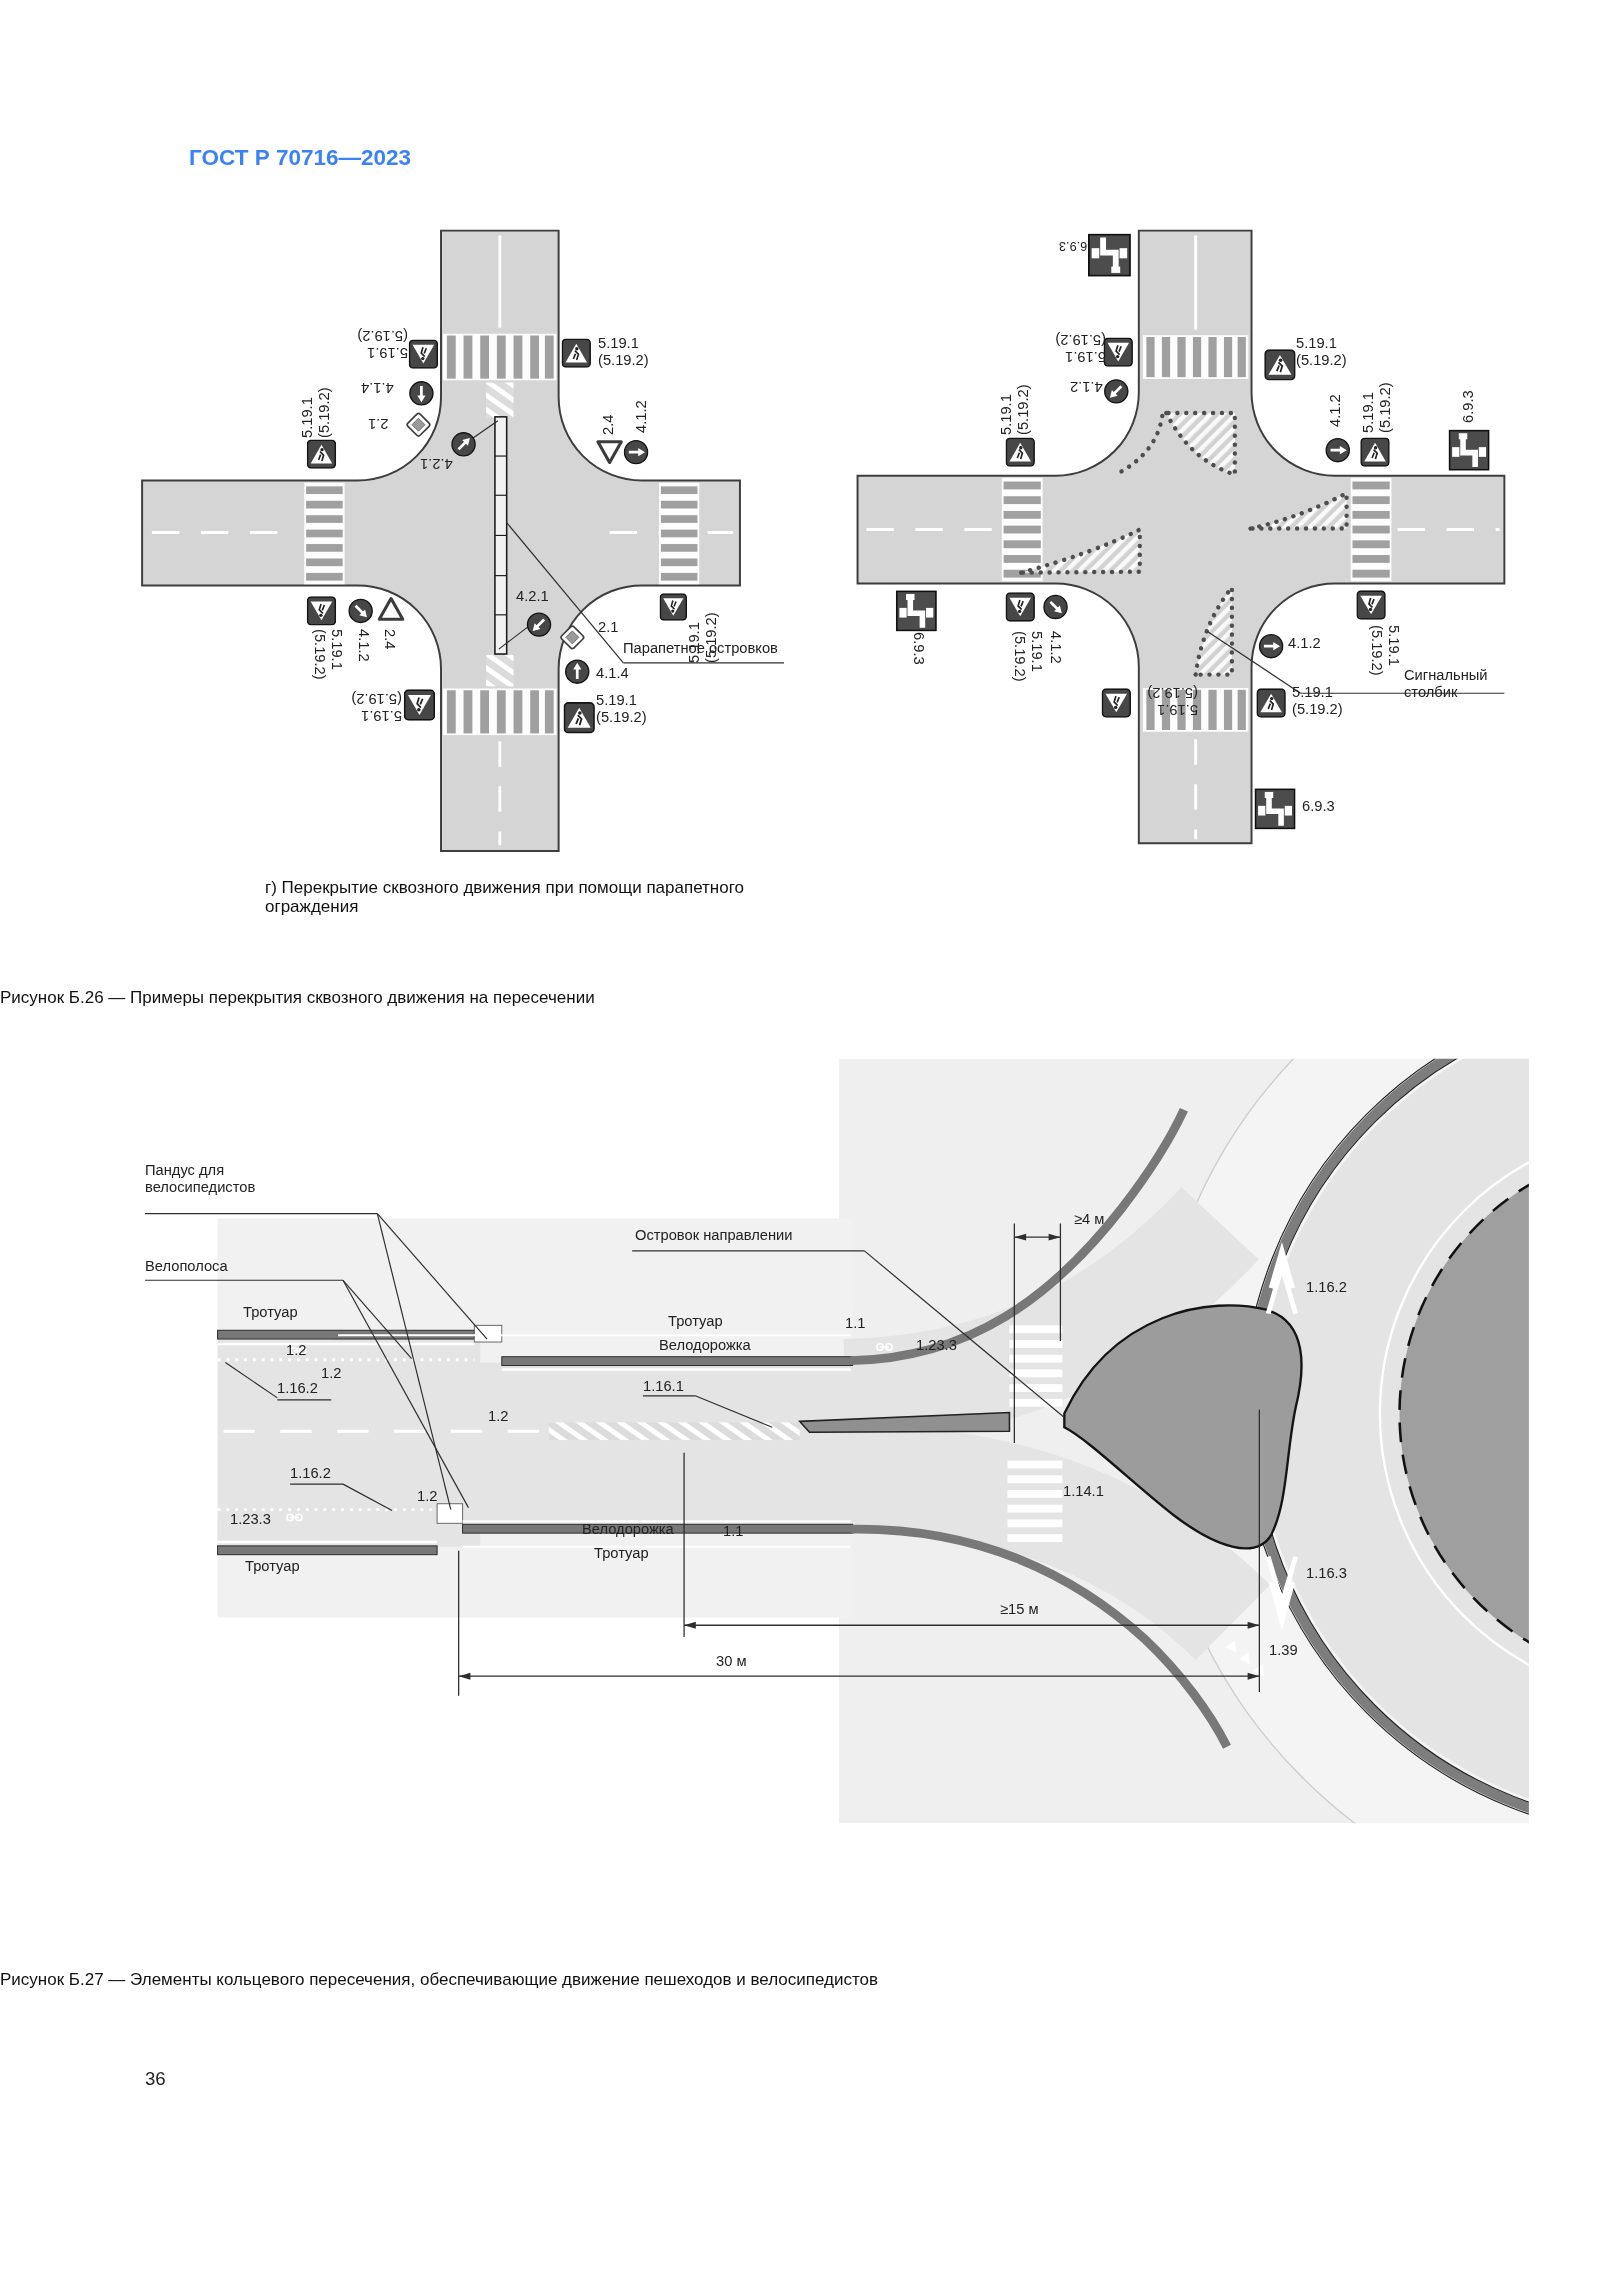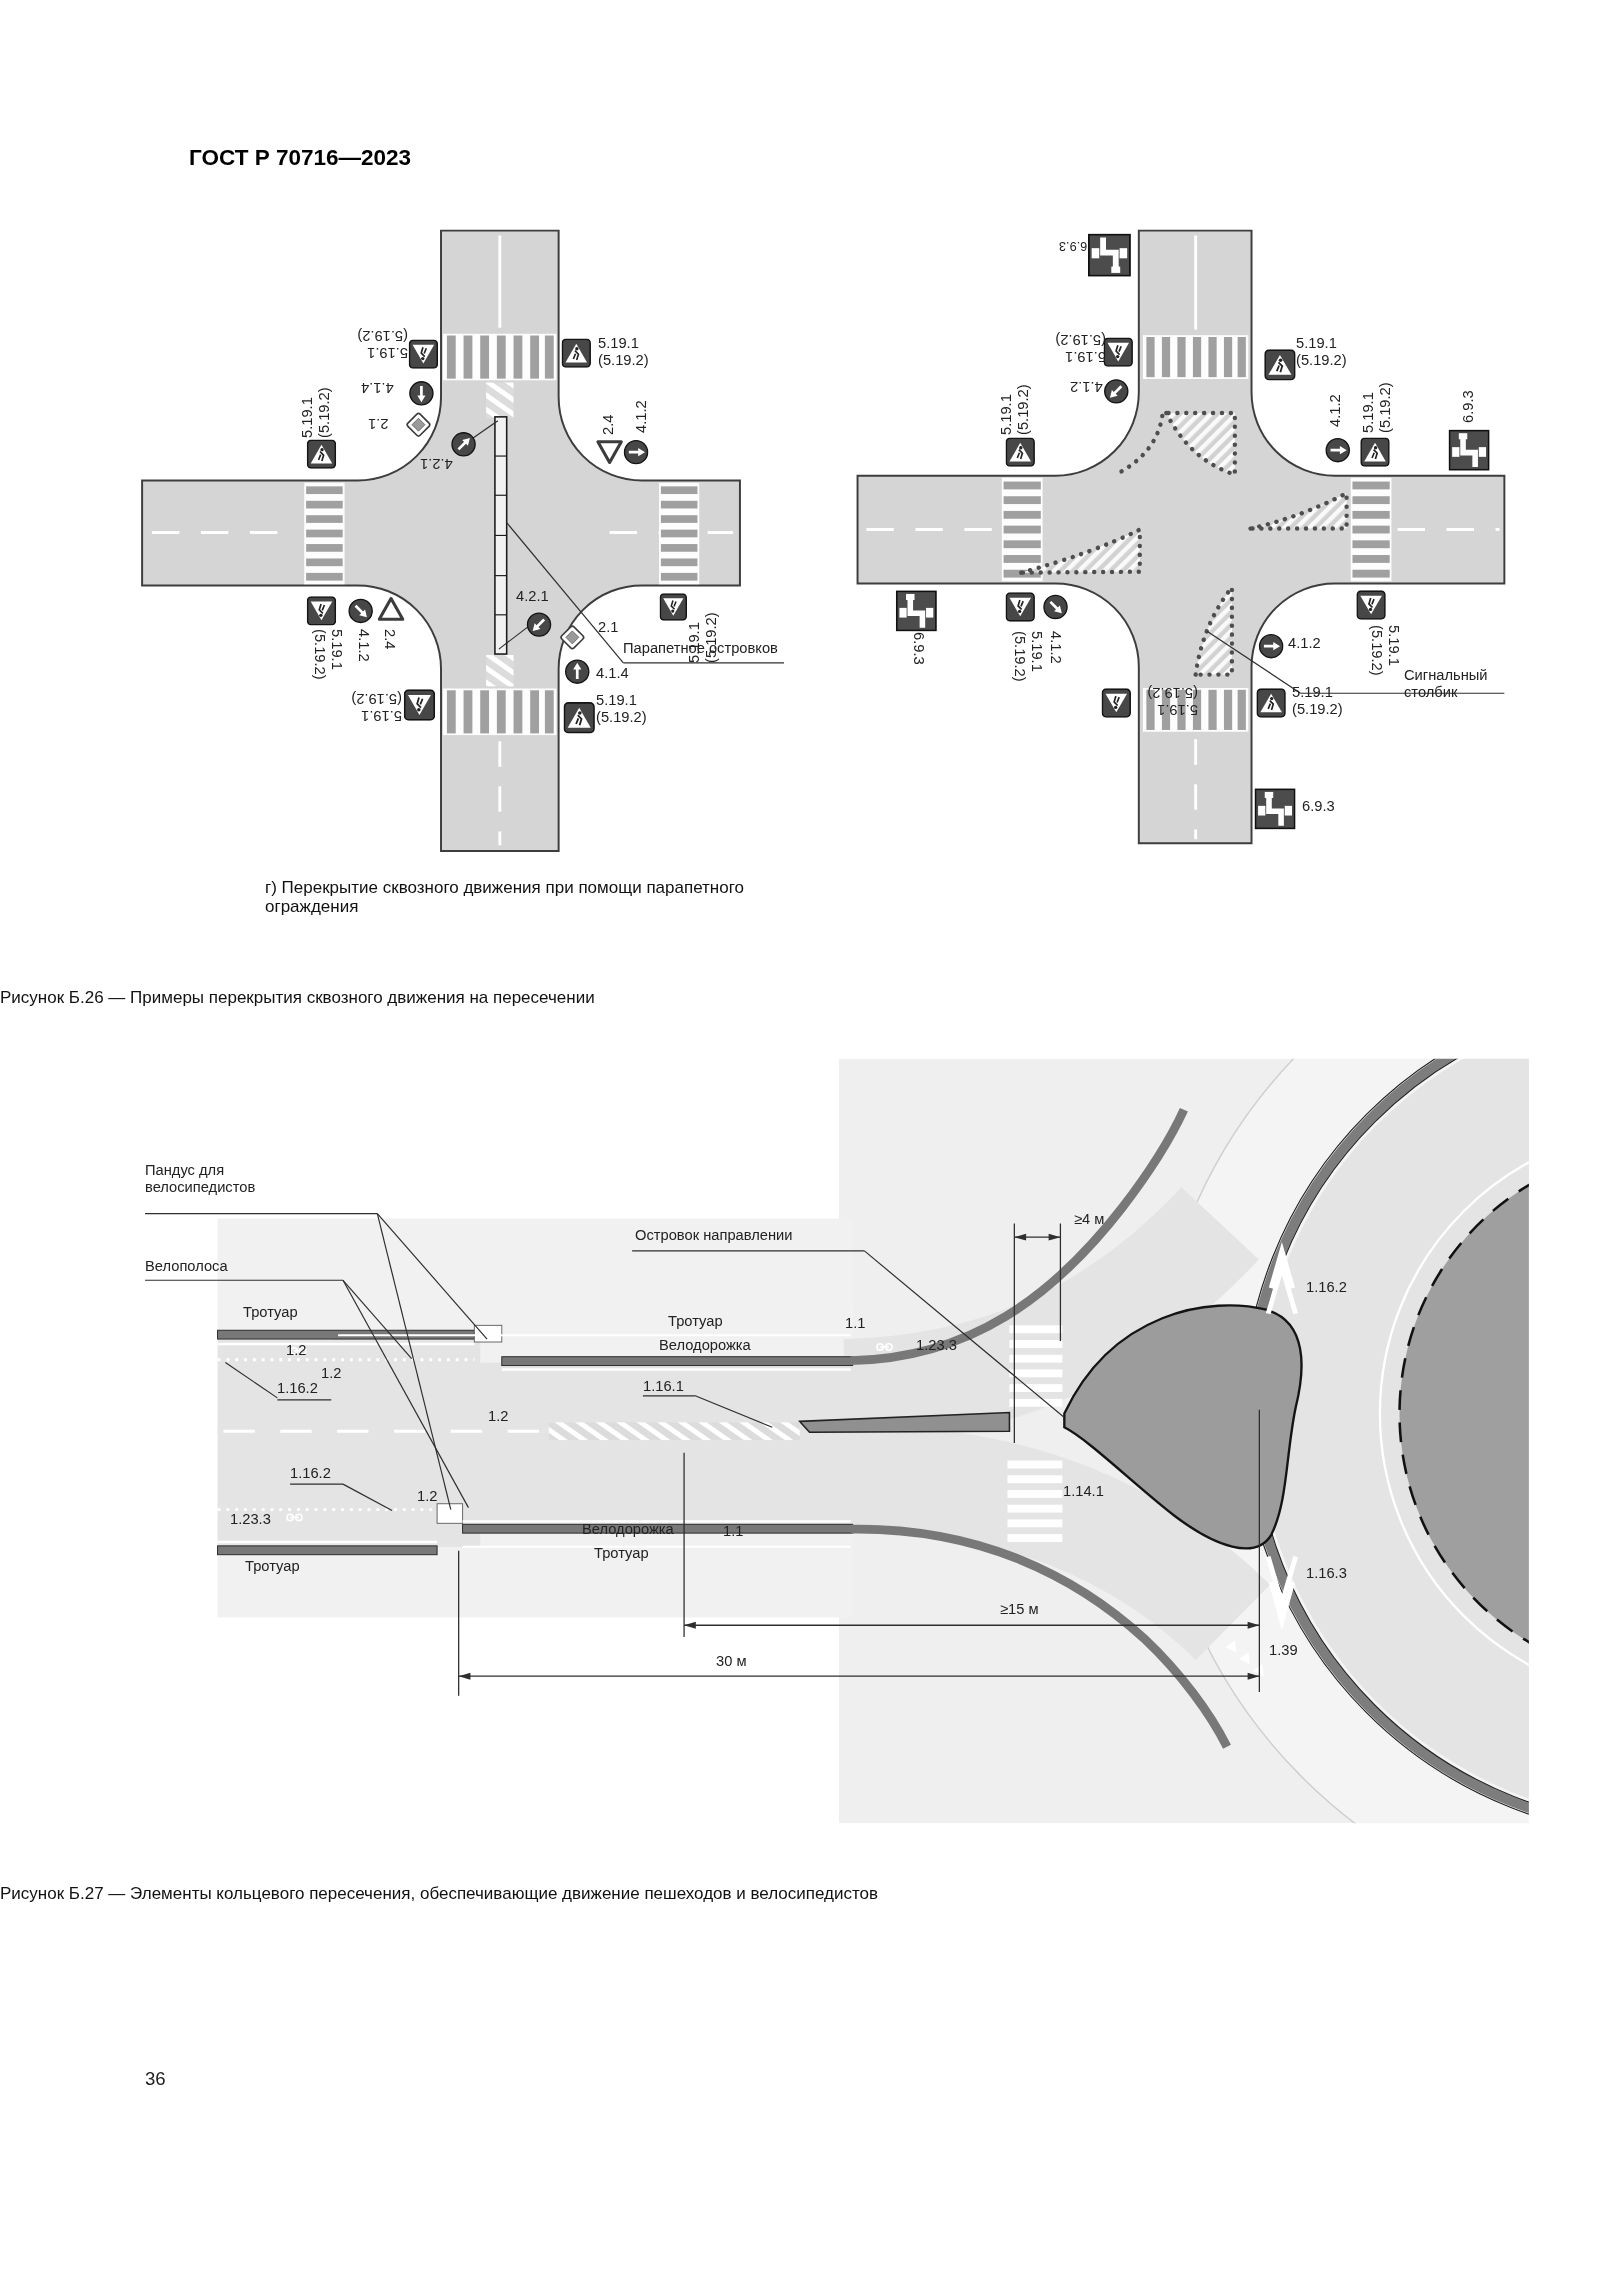--- a/index.html
+++ b/index.html
@@ -8,21 +8,21 @@
   .lbl{position:absolute;font-size:14.7px;line-height:1.14;white-space:nowrap;color:#222;}
   .w66{width:65px;white-space:normal;}
   .w70{width:69px;white-space:normal;}
   .w110{width:110px;white-space:normal;}
   .w140{width:139px;white-space:normal;}
   .r180{transform:rotate(180deg);}
   .v{transform:rotate(-90deg);transform-origin:0 0;}
   .v90{transform:rotate(90deg);transform-origin:0 0;}
   .cap{font-size:17px;color:#111;}
   .center{white-space:normal;}
-  .hdr{position:absolute;left:189px;top:145px;font-size:22.5px;font-weight:bold;color:#000000;}
+  .hdr{position:absolute;left:189px;top:145px;font-size:22.5px;font-weight:bold;color:#3b82f6;}
   .pagenum{position:absolute;left:145px;top:2068px;font-size:18.6px;color:#222;}
   svg.layer{position:absolute;left:0;top:0;}
 </style>
 </head>
 <body>
 
 <div id="page">
 
 <svg class="layer" width="1621" height="2293" viewBox="0 0 1654 2339">
  <defs>
@@ -366,16 +366,16 @@
 <div class="lbl" style="left:594px;top:1545px">Тротуар</div>
 <div class="lbl" style="left:723px;top:1523px">1.1</div>
 <div class="lbl" style="left:1074px;top:1211px">≥4 м</div>
 <div class="lbl" style="left:1306px;top:1279px">1.16.2</div>
 <div class="lbl" style="left:1063px;top:1483px">1.14.1</div>
 <div class="lbl" style="left:1306px;top:1565px">1.16.3</div>
 <div class="lbl" style="left:1269px;top:1642px">1.39</div>
 <div class="lbl" style="left:1000px;top:1601px">≥15 м</div>
 <div class="lbl" style="left:716px;top:1653px">30 м</div>
 
-<div class="lbl cap center" style="left:0;top:1884px;width:1467px">Рисунок Б.27 — Элементы кольцевого пересечения, обеспечивающие движение пешеходов и велосипедистов</div>
+<div class="lbl cap center" style="left:0;top:1970px;width:1467px">Рисунок Б.27 — Элементы кольцевого пересечения, обеспечивающие движение пешеходов и велосипедистов</div>
 
 </div>
 
 
 </body></html>

